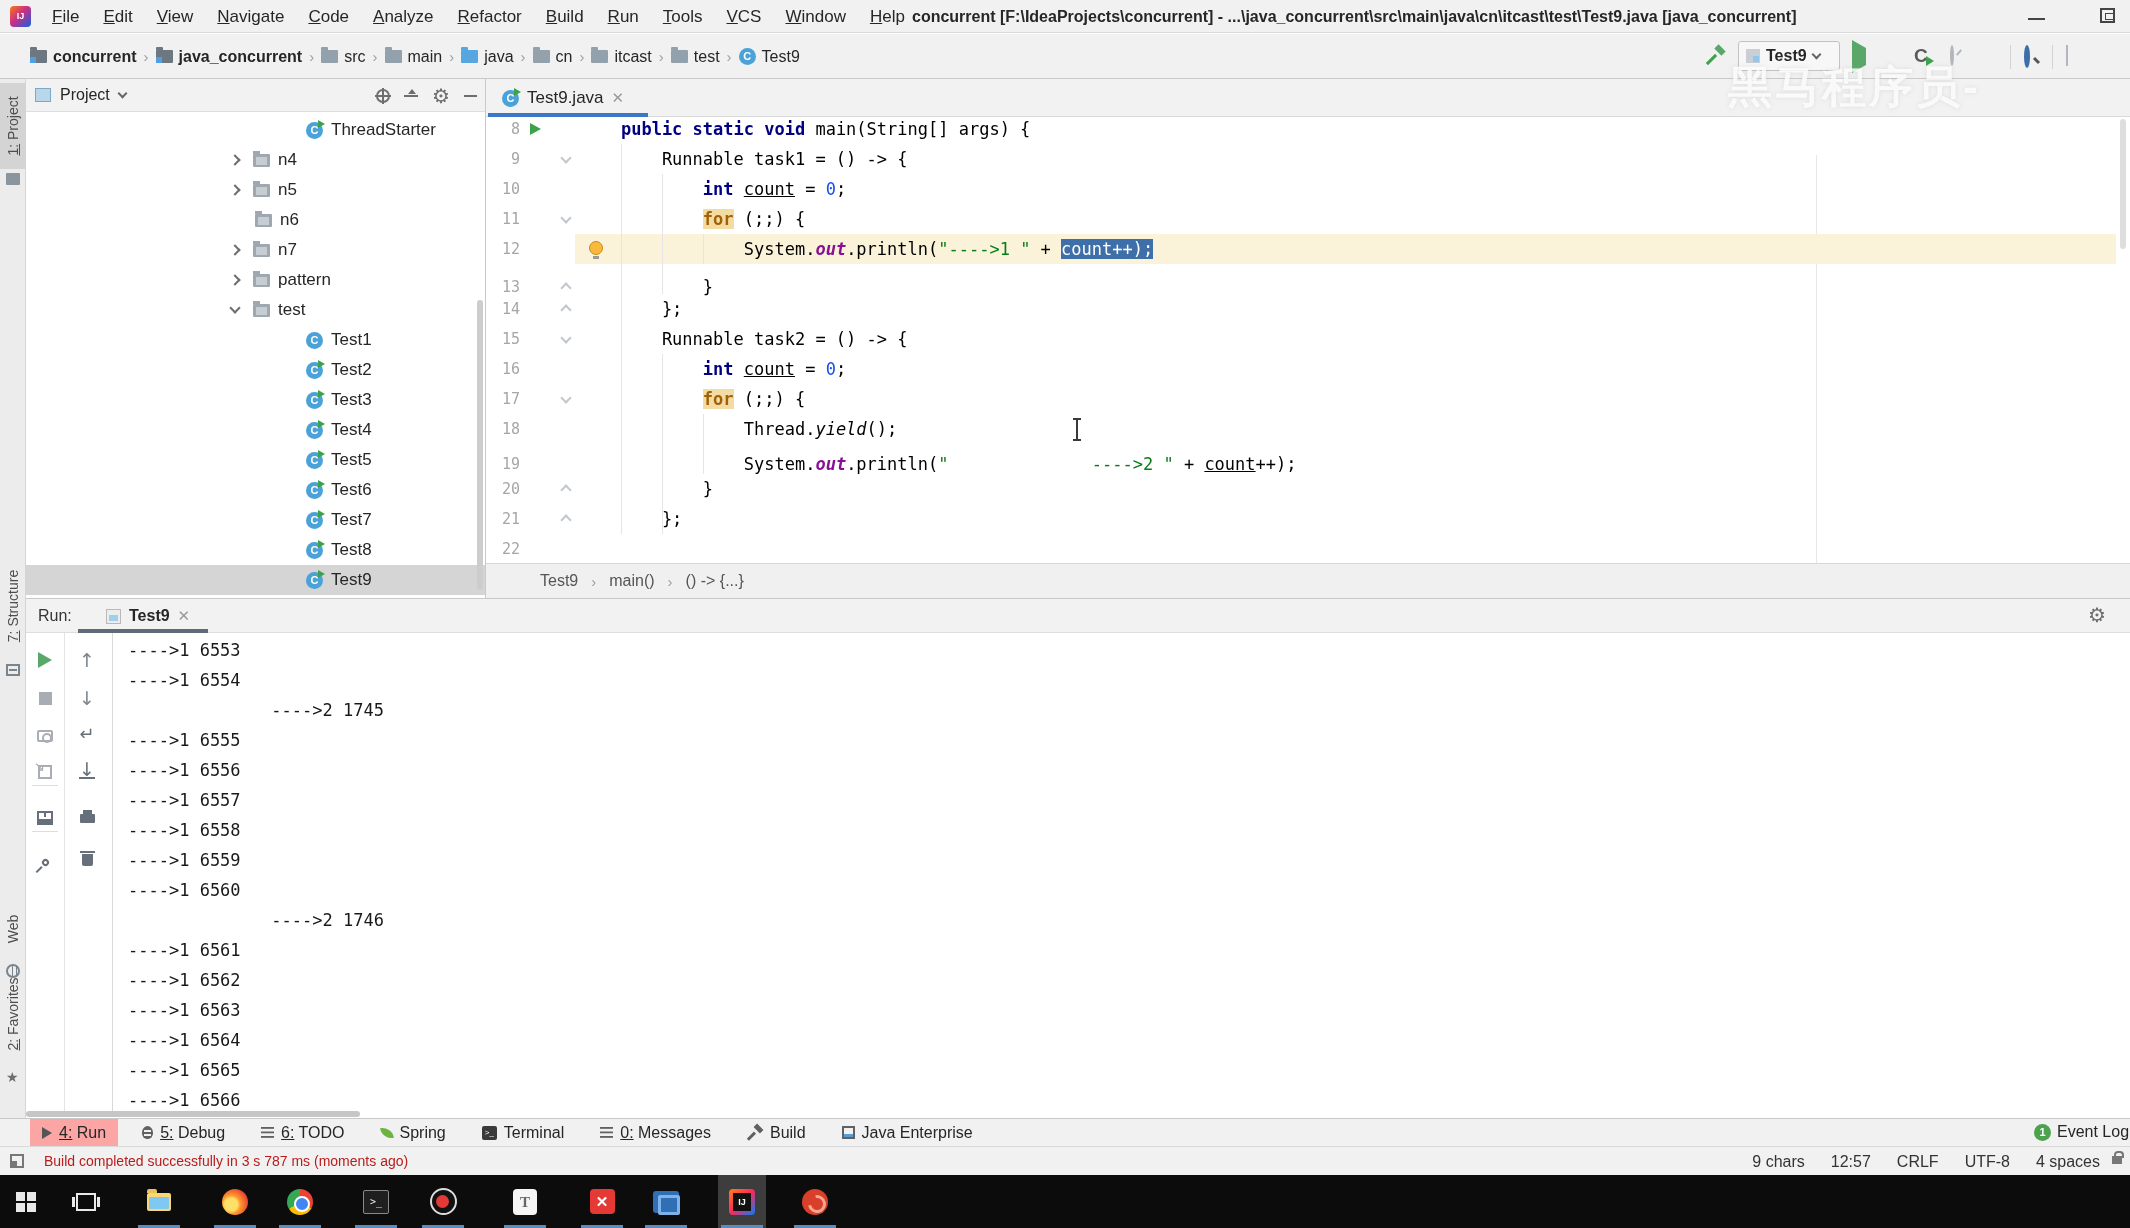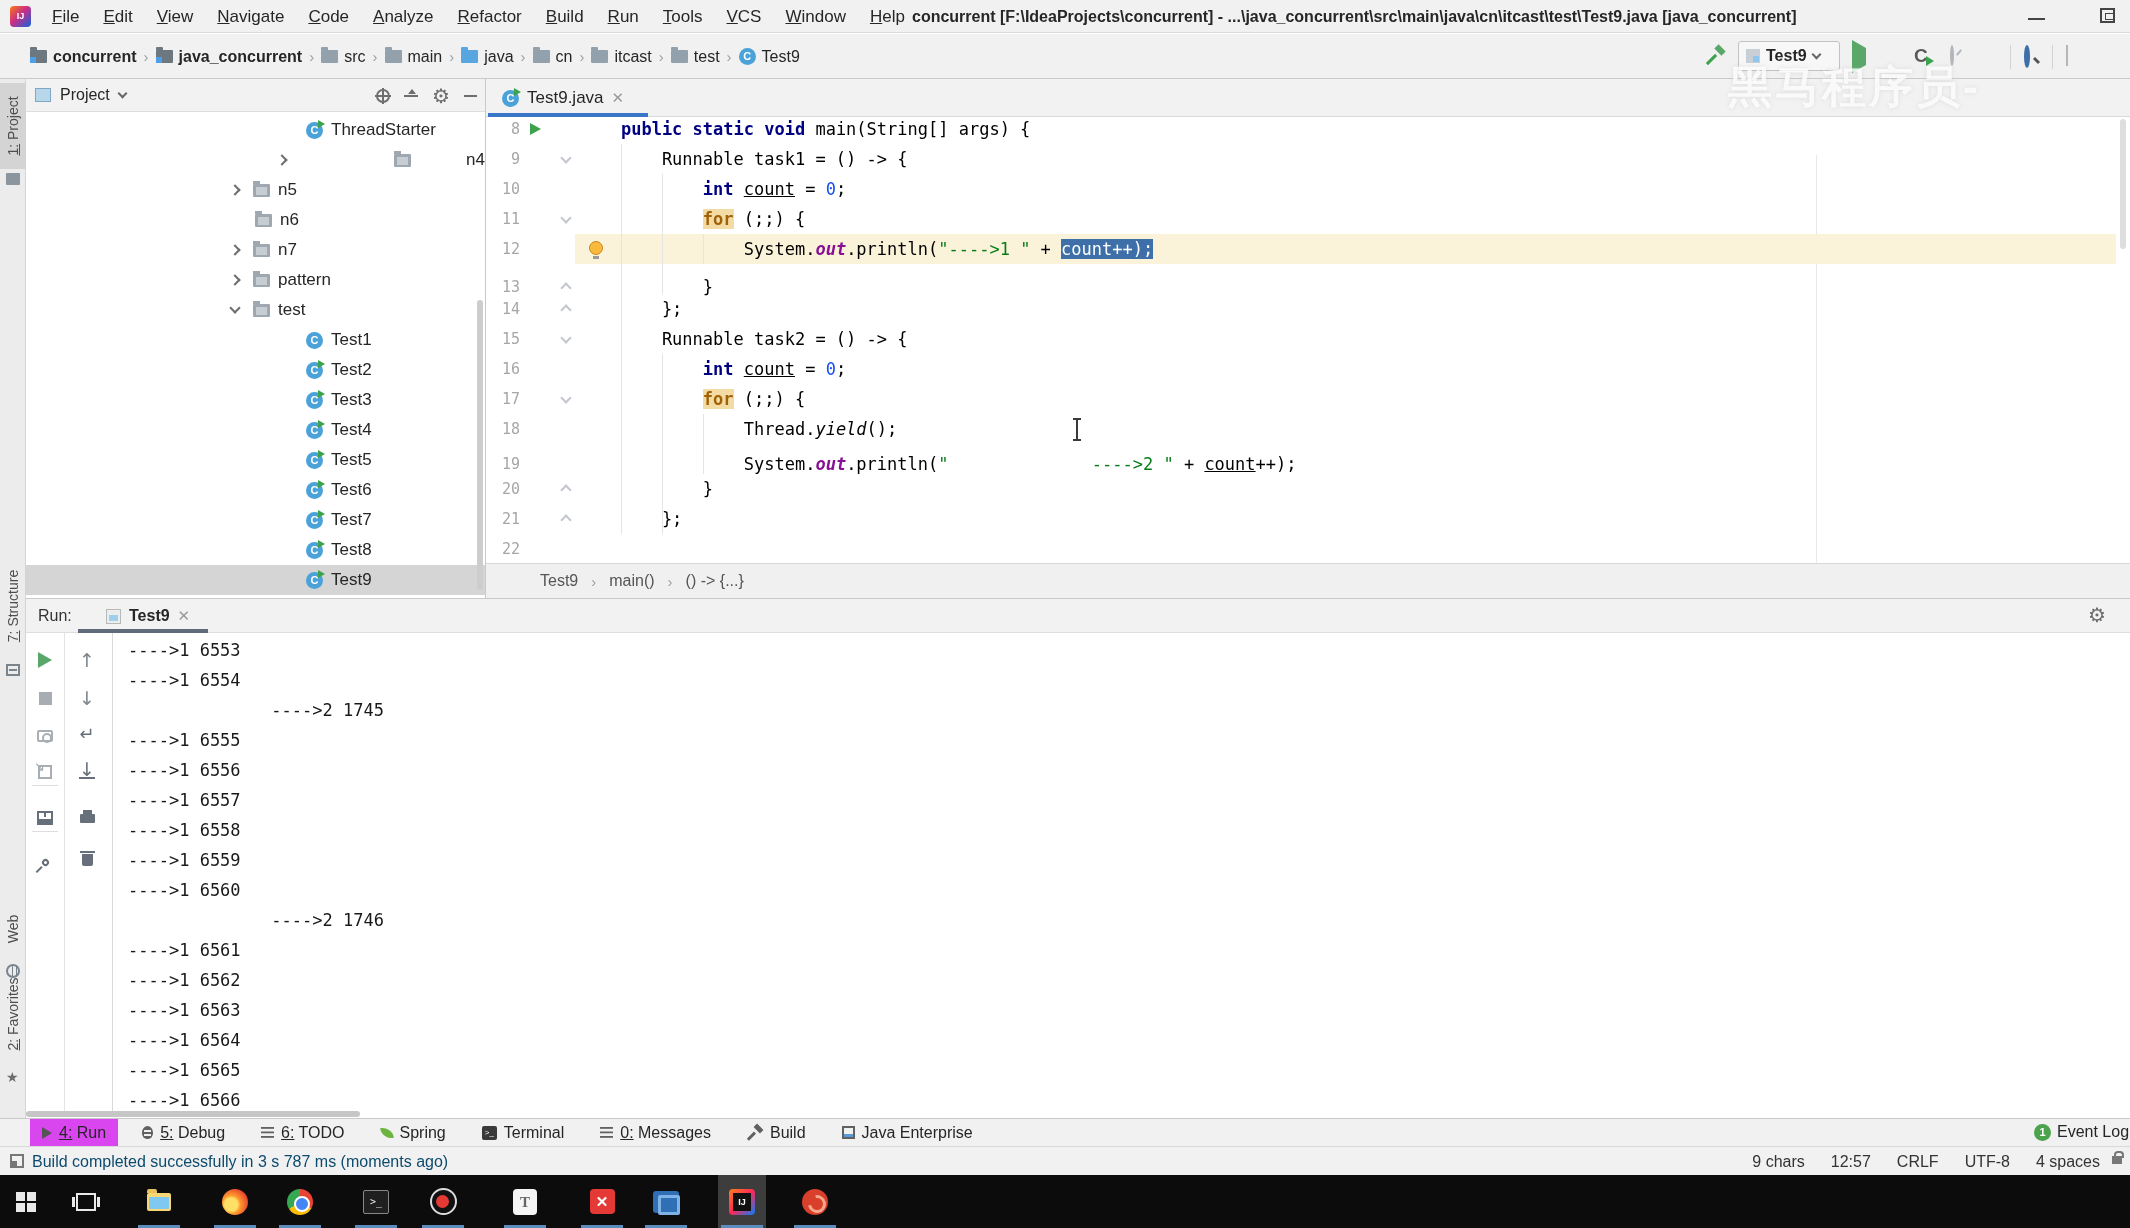--- a/index.html
+++ b/index.html
@@ -192,41 +192,41 @@
   .hsep { position:absolute; left:6px; width:26px; height:1px; background:#DDD; }
   #console { position:absolute; left:86px; top:34px; width:2018px; height:478px; overflow:hidden; }
   .con-line { position:absolute; left:16px; white-space:pre; font-family:"DejaVu Sans Mono",monospace;
               font-size:17px; color:#191919; line-height:30px; height:30px; }
   #run-hscroll { position:absolute; left:0px; top:512px; width:334px; height:6px; background:#C6C6C6; border-radius:3px; }
 
   
   #twbar { position:absolute; left:0; top:1118px; width:2130px; height:28px; background:#F1F1F1;
            border-top:1px solid #C9C9C9; display:flex; align-items:center; }
   .twitem { display:flex; align-items:center; gap:7px; font-size:16px; padding:0 12px; height:28px; }
-  .twitem.active { background:#d946ef; }
+  .twitem.active { background:#fca5a5; }
   .bbi-run { width:0; height:0; border-left:10px solid #555; border-top:6px solid transparent; border-bottom:6px solid transparent; }
   .bbi-debug { width:11px; height:13px; background:#616161; border-radius:50% 50% 45% 45%; position:relative; }
   .bbi-debug::after { content:""; position:absolute; left:2px; top:4px; right:2px; height:1.5px; background:#F1F1F1; box-shadow:0 4px 0 #F1F1F1; }
   .bbi-lines { width:13px; height:11px; background:linear-gradient(#616161 2px,transparent 2px) 0 0/13px 4.5px repeat-y; }
   .bbi-spring { width:12px; height:12px; background:#6DB33F; border-radius:0 100% 0 100%; transform:rotate(-10deg); }
   .bbi-term { width:15px; height:14px; background:#3A3A3A; border-radius:2px; color:#fff; font-size:8px; line-height:14px; text-align:center; }
   .bbi-build { position:relative; width:16px; height:14px; }
   .bbi-build::before { content:""; position:absolute; left:7px; top:0; width:9px; height:5px; background:#616161; transform:rotate(45deg); }
   .bbi-build::after { content:""; position:absolute; left:3px; top:5px; width:2.5px; height:10px; background:#616161; transform:rotate(45deg); }
   .bbi-jee { width:13px; height:13px; border:2px solid #616161; box-shadow:inset 0 -3px 0 #5B9BD5; }
   #eventlog { position:absolute; right:0; top:1118px; height:28px; width:96px; overflow:hidden;
               display:flex; align-items:center; gap:6px; font-size:16px; }
   .ev-badge { width:17px; height:17px; border-radius:50%; background:#4DA24D; color:#fff; font-size:11px;
               font-weight:bold; text-align:center; line-height:17px; flex:none; }
 
   
   #statusbar { position:absolute; left:0; top:1146px; width:2130px; height:29px; background:#F1F1F1; border-top:1px solid #D9D9D9; }
   #status-ic { position:absolute; left:10px; top:7px; width:14px; height:14px; border:2px solid #777; }
   #status-ic::after { content:""; position:absolute; left:0; bottom:0; width:5px; height:5px; background:#777; }
-  #status-msg { position:absolute; left:32px; top:0; line-height:29px; font-size:16px; color:#0c4a6e; }
+  #status-msg { position:absolute; left:44px; top:0; line-height:29px; font-size:14px; color:#b91c1c; }
   #status-right { position:absolute; right:30px; top:0; height:29px; display:flex; align-items:center; gap:26px; font-size:16px; color:#333; }
   #status-lock { position:absolute; right:8px; top:9px; width:10px; height:8px; background:#777; }
   #status-lock::before { content:""; position:absolute; left:2px; top:-5px; width:6px; height:5px;
                          border:2px solid #777; border-bottom:none; border-radius:4px 4px 0 0; }
 
   
   #taskbar { position:absolute; left:0; top:1175px; width:2130px; height:53px; background:#0C0C0C; }
   .tb-cell { position:absolute; top:0; width:48px; height:53px; display:flex; align-items:center; justify-content:center; }
   .tb-cell.active { background:#3D3D3D; }
   .tb-under { position:absolute; bottom:0; left:3px; width:42px; height:3px; background:#5A8DBE; }
@@ -388,21 +388,21 @@
       <span class="i-hide"></span>
     </span>
   </div>
   <div id="tree">
       <div class="tree-row" style="top: 36px;">
         <span style="width: 268px; flex: 0 0 auto;"></span>
         <span style="width: 12px; flex: 0 0 auto;"></span>
         <span class="ic-class run"></span>
         <span style="margin-left: 8px;">ThreadStarter</span>
       </div>
-      <div class="tree-row" style="top: 66px; justify-content: space-between;">
+      <div class="tree-row" style="top: 66px;">
         <span style="width: 205px; flex: 0 0 auto;"></span>
         <span class="tchev c" style="flex: 0 0 auto;"></span>
         <span style="width: 14px; flex: 0 0 auto;"></span>
         <span class="ic-pkg"></span>
         <span style="margin-left: 8px;">n4</span>
       </div>
       <div class="tree-row" style="top: 96px;">
         <span style="width: 205px; flex: 0 0 auto;"></span>
         <span class="tchev c" style="flex: 0 0 auto;"></span>
         <span style="width: 14px; flex: 0 0 auto;"></span>

